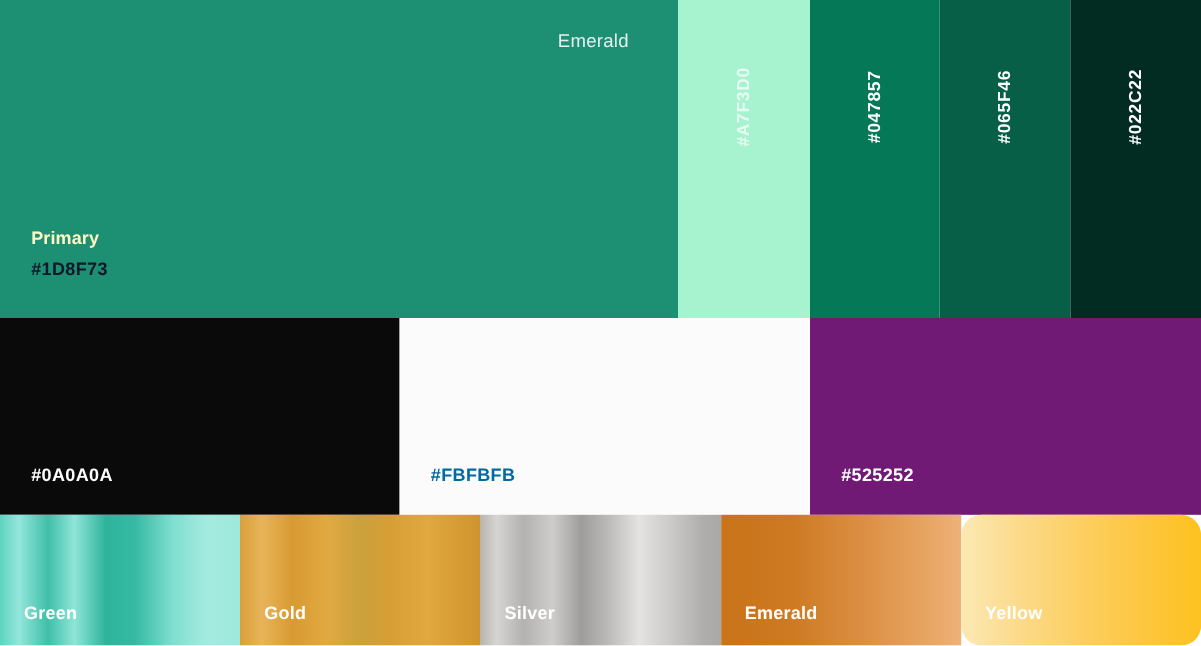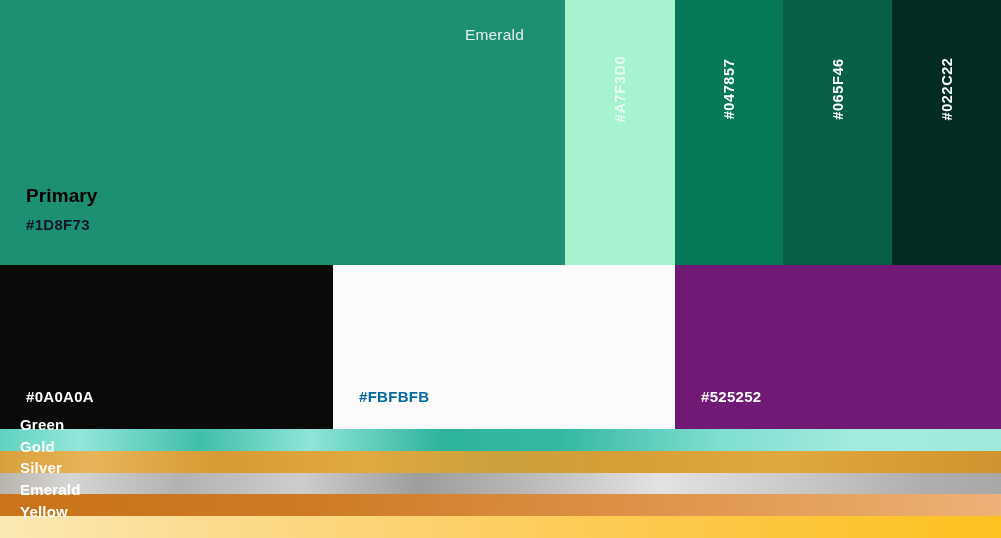--- a/index.html
+++ b/index.html
@@ -46,23 +46,23 @@
     color: rgba(255,255,255,0.88);
     white-space: nowrap;
   }
 
   .primary-meta {
     position: absolute;
     left: 26px;
     bottom: 32px;
   }
   .primary-role {
-    font-size: 19px;
-    font-weight: 700;
-    color: #000000;
+    font-size: 15px;
+    font-weight: 700;
+    color: #fef9c3;
     letter-spacing: 0.1px;
     margin-bottom: 9px;
   }
   .primary-hex {
     font-size: 15px;
     font-weight: 700;
     color: #0f172a;
     letter-spacing: 0.3px;
   }
 
@@ -104,21 +104,21 @@
     letter-spacing: 0.3px;
     white-space: nowrap;
   }
 
   
   .row-metal {
     position: relative;
     height: 109px;
     flex: 1 1 auto;
     display: flex;
-    flex-direction: column;
+    flex-direction: row;
   }
   .metal-swatch {
     position: relative;
     height: 100%;
     flex: 1 1 0;
   }
   .metal-label {
     position: absolute;
     left: 20px;
     bottom: 18px;
@@ -175,20 +175,21 @@
       #e8a765 88%,
       #eeb178 100%);
   }
   .grad-yellow {
     background: linear-gradient(90deg,
       #fbe9b4 0%,
       #fcdb8e 22%,
       #fdcf62 50%,
       #fdc63f 76%,
       #fdc21f 100%);
+    border-radius: 17px;
   }
 </style>
 </head>
 <body>
 
 <div class="palette">
 
   <div class="row-primary">
 
     <div class="swatch-primary" style="background: rgb(29, 143, 115);">

